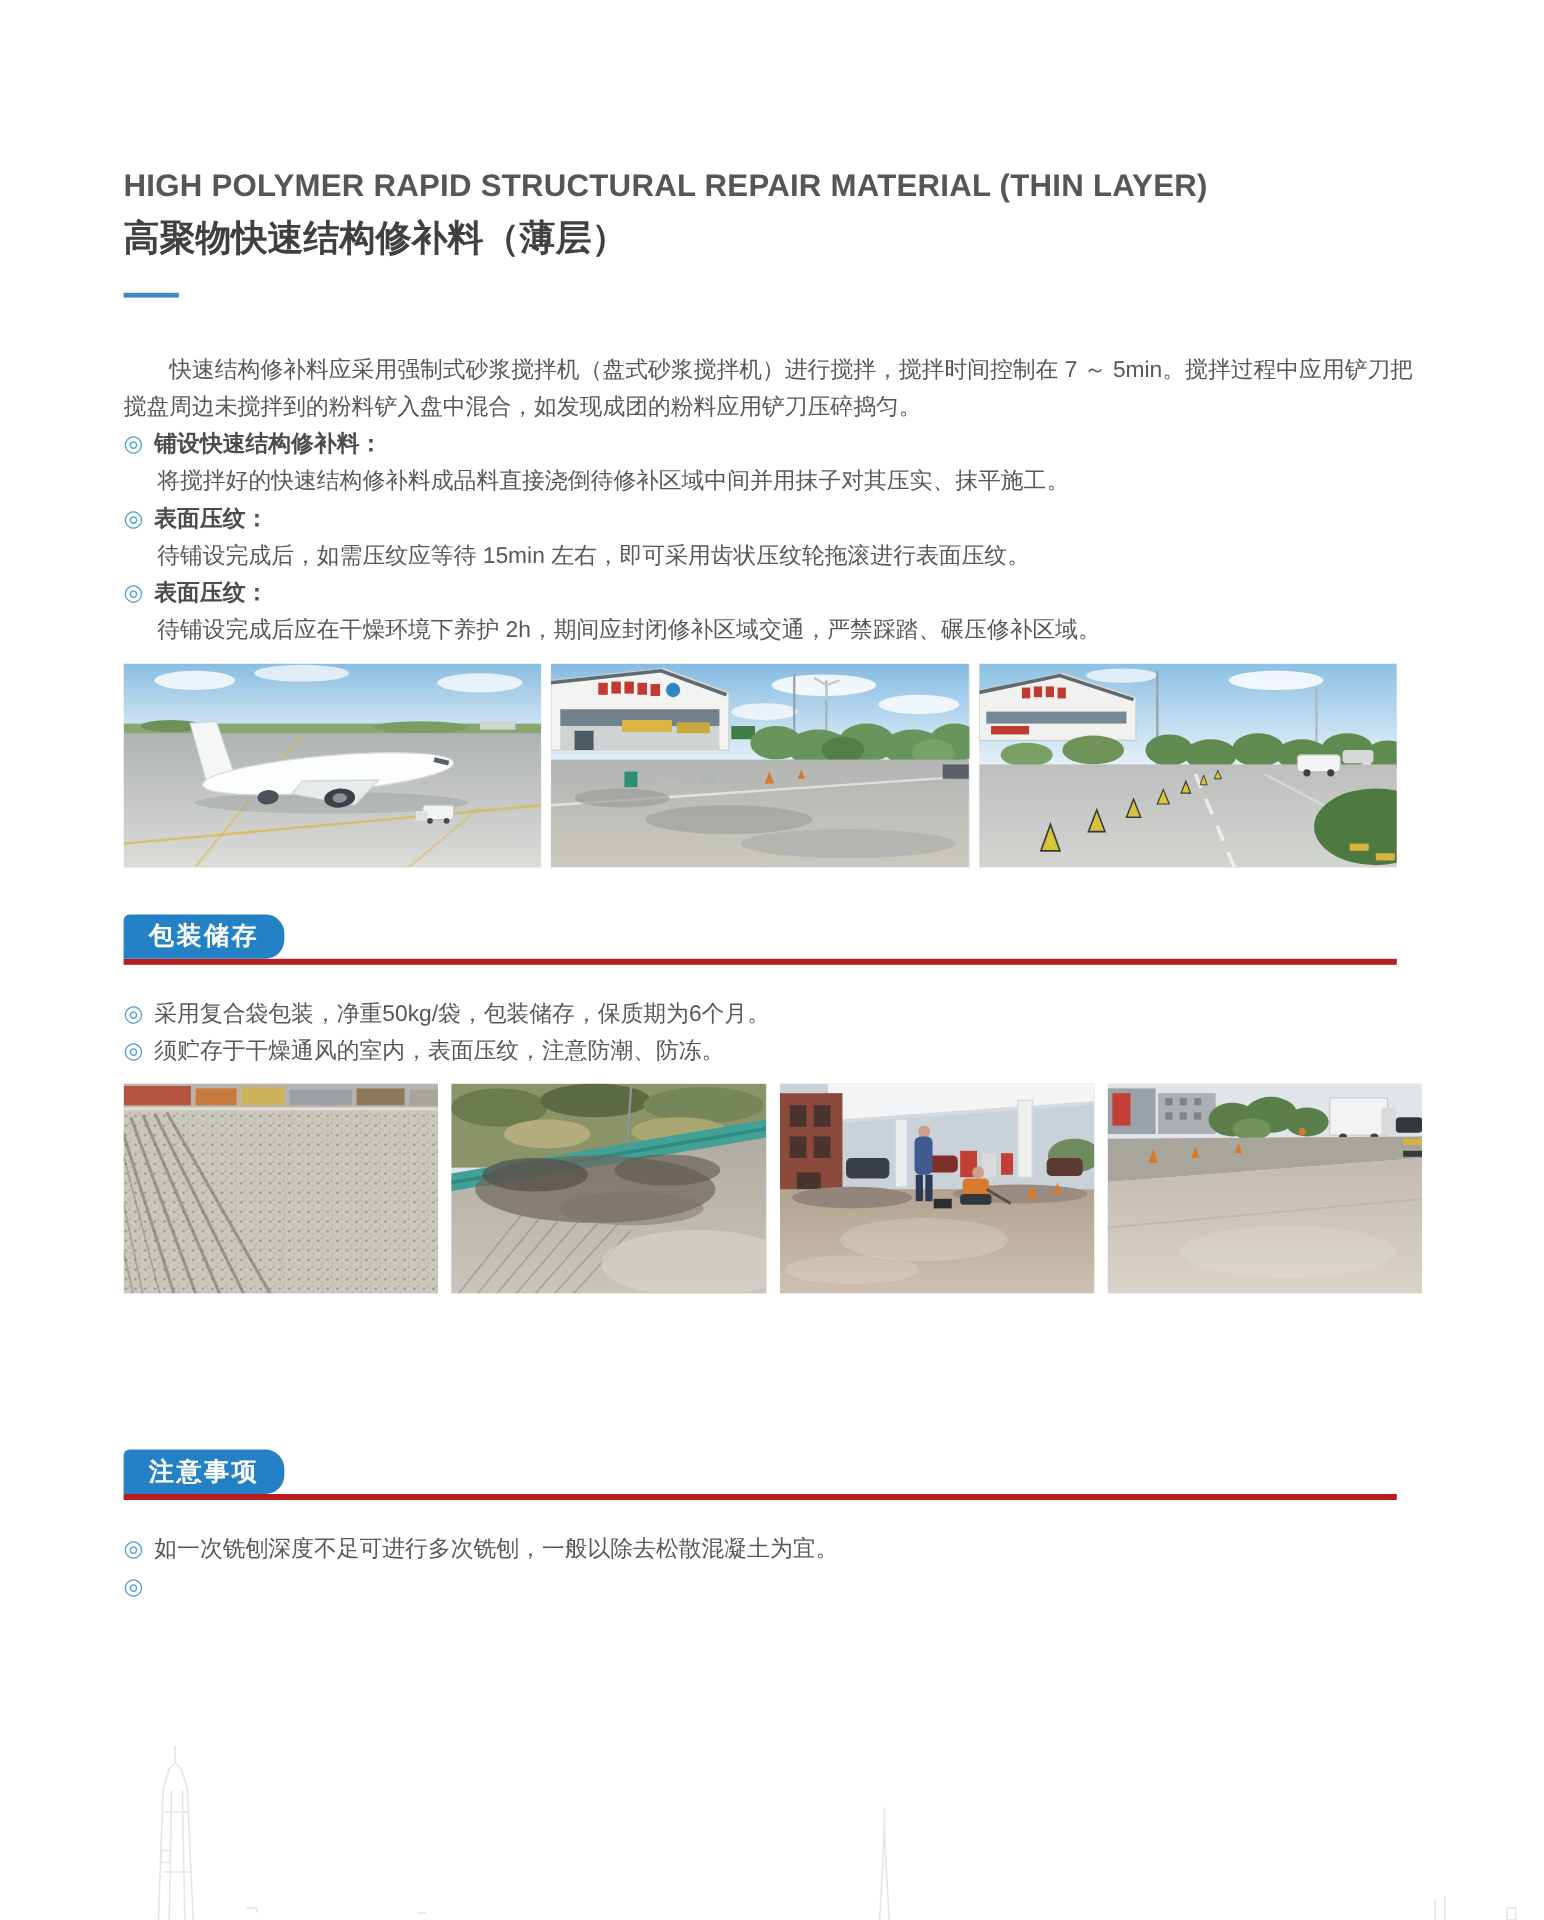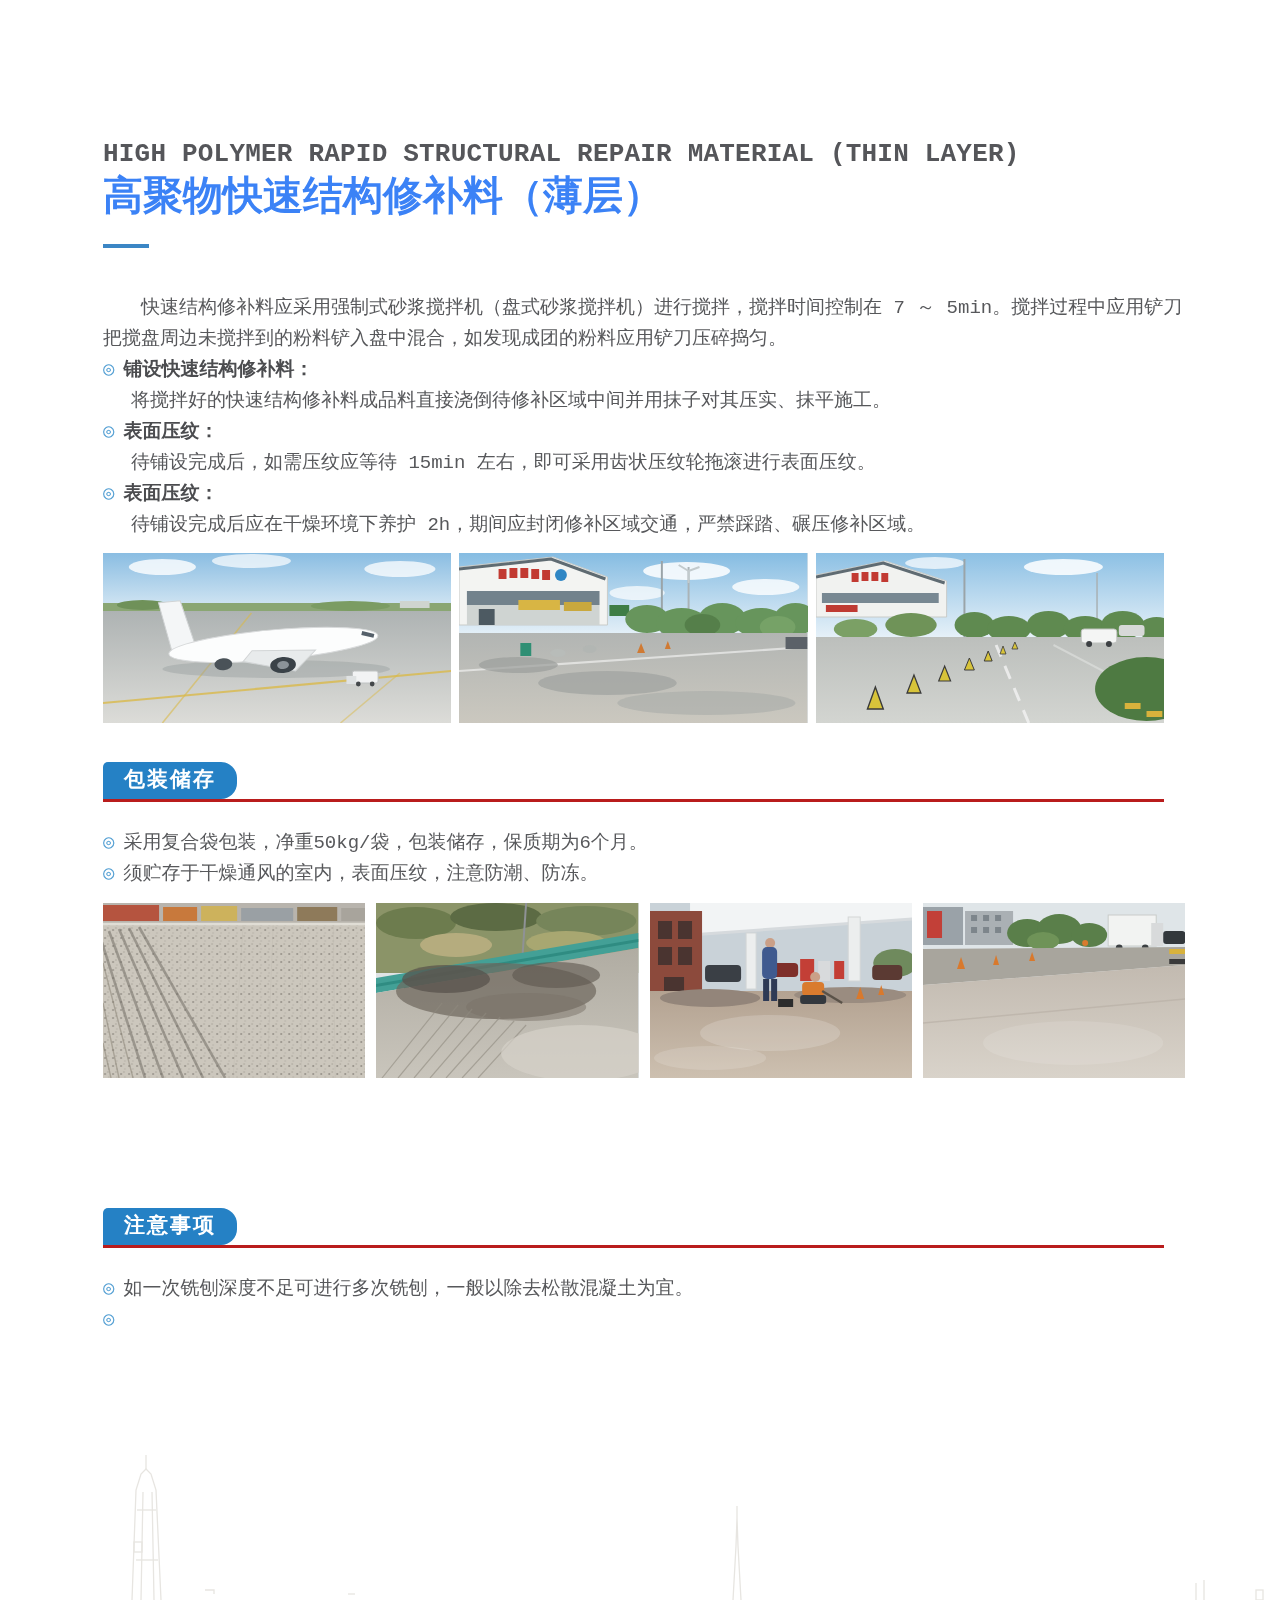--- a/index.html
+++ b/index.html
@@ -1,22 +1,22 @@
 <!DOCTYPE html>
 <html><head>
 <meta charset="utf-8">
 <style>
   html,body{margin:0;padding:0;background:#ffffff;}
   .page{position:relative;width:1287px;height:1600px;background:#fff;overflow:hidden;
-        font-family:Liberation Mono, monospace;color:#57585b;}
+        font-family:Liberation Sans, sans-serif;color:#57585b;}
 
   
   .title-block{position:absolute;left:103px;top:140px;width:1081px;}
   .title-en{font-size:26px;line-height:28px;font-weight:bold;color:#55565a;margin:0;letter-spacing:.2px;}
-  .title-zh{font-size:40px;line-height:34px;font-weight:bold;color:#3b82f6;margin:14px 0 0;}
+  .title-zh{font-size:30px;line-height:34px;font-weight:bold;color:#404040;margin:14px 0 0;}
   .title-underline{width:46px;height:4px;background:#3b86c5;margin-top:28px;}
 
   
   .intro{position:absolute;left:103px;top:293px;width:1082px;font-size:19px;line-height:31px;}
   .intro p{margin:0;}
   .para{text-indent:2em;}
   .def-head{display:flex;align-items:baseline;font-weight:bold;color:#4b4c4f;}
   .bullet{color:#55a0d4;font-weight:normal;margin-right:9px;font-size:19px;}
   .def-text{padding-left:28px;}
 
@@ -24,21 +24,21 @@
   .photo-row{position:absolute;left:103px;display:flex;}
   .row1{top:553px;width:1061px;height:170px;gap:8px;}
   .row2{top:903px;width:1082px;height:175px;gap:11px;}
   .photo{flex:1;margin:0;height:100%;overflow:hidden;background:#dfe3e5;}
   .photo svg{width:100%;height:100%;display:block;}
 
   
   .section{position:absolute;left:103px;width:1082px;}
   .sec1{top:762px;}
   .sec2{top:1208px;}
-  .section-header{width:1061px;border-bottom:3px solid #b91c1c;}
+  .section-header{width:1061px;border-bottom:5px solid #b91c1c;}
   .tab{width:134px;height:37px;background:#2581c5;color:#fff;font-size:21px;font-weight:bold;
        text-align:center;line-height:37px;letter-spacing:2px;border-radius:5px 16px 16px 0;}
   .bullets{list-style:none;margin:26px 0 0;padding:0;font-size:19px;line-height:31px;}
   .bullets li{display:flex;align-items:baseline;}
 
   
   .watermark{position:absolute;left:0;bottom:0;width:1287px;height:150px;pointer-events:none;}
 </style>
 </head>
 <body>

